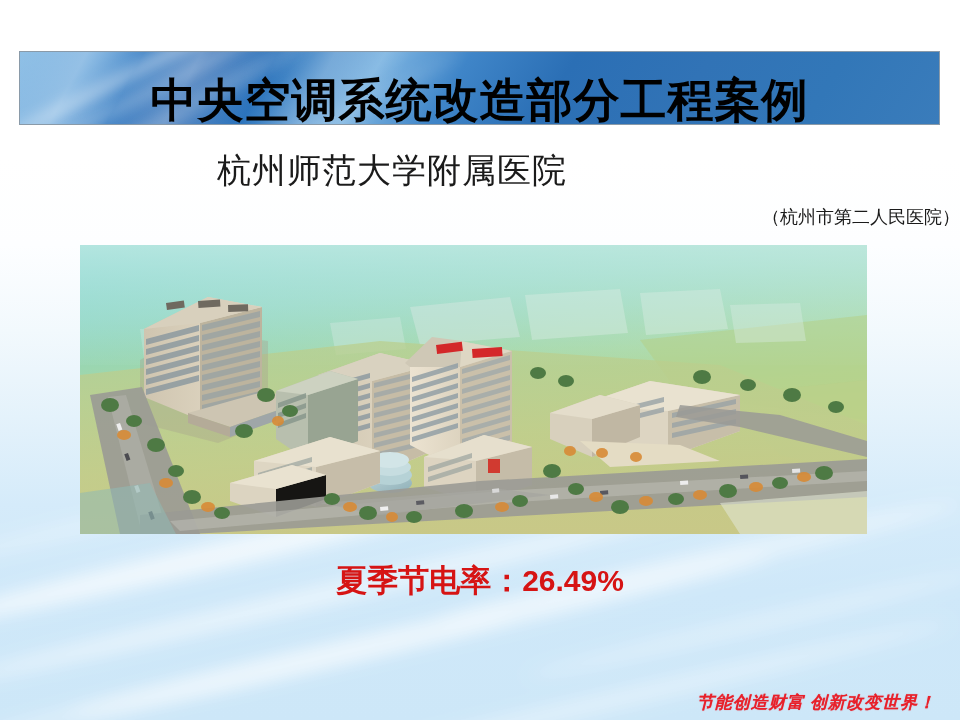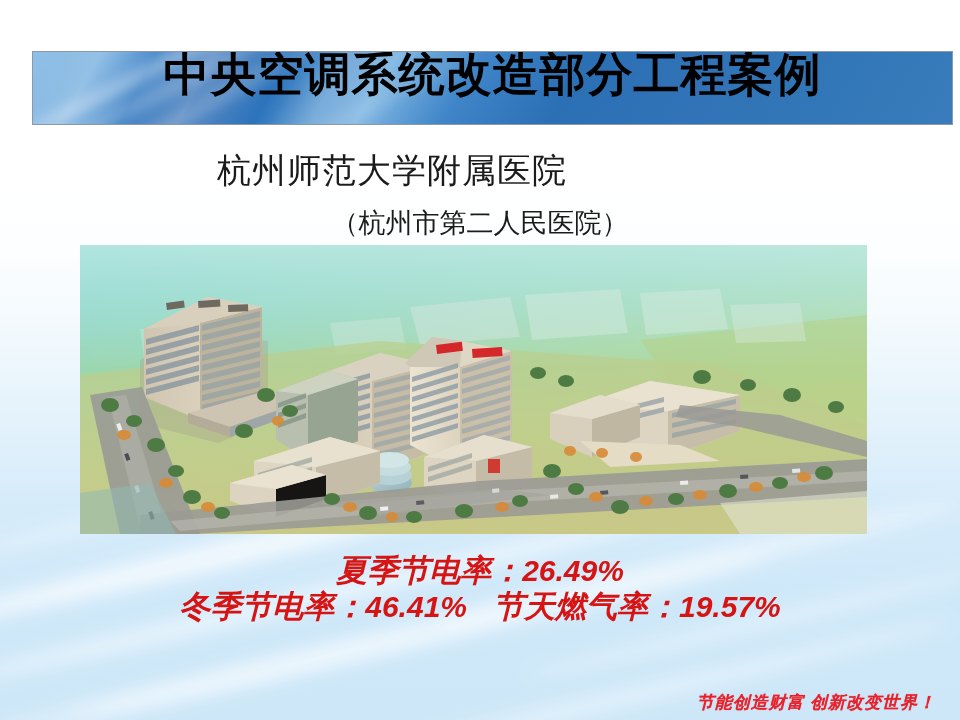--- a/index.html
+++ b/index.html
@@ -49,21 +49,21 @@
   .s3 { left: 60px;   top: 624px; width: 720px; height: 22px; opacity:.65;}
   .s4 { left: -40px;  top: 668px; width: 560px; height: 16px; opacity:.55;}
   .s5 { left: 430px;  top: 553px; width: 540px; height: 20px; opacity:.6;}
   .s6 { left: 260px;  top: 692px; width: 700px; height: 18px; opacity:.5;}
   .s7 { left: -90px;  top: 500px; width: 520px; height: 14px; opacity:.45;}
   .s8 { left: 520px;  top: 617px; width: 470px; height: 14px; opacity:.5;}
 
   
   .title-banner {
     position: absolute;
-    left: 32px;
+    left: 19px;
     top: 51px;
     width: 921px;
     height: 74px;
     border: 1px solid #8a9aa8;
     box-sizing: border-box;
     background:
       linear-gradient(118deg,
         rgba(255,255,255,0.00) 0%,
         rgba(255,255,255,0.32) 7%,
         rgba(255,255,255,0.02) 13%,
@@ -77,21 +77,21 @@
         #1c5fae 20%,
         #2f78bf 29%,
         #7fb6e2 38%,
         #3f85c8 47%,
         #2b6fb5 58%,
         #3173b6 72%,
         #3277b8 86%,
         #3a7cbb 100%);
     overflow: hidden;
     display: flex;
-    align-items: flex-start;
+    align-items: flex-end;
     justify-content: center;
   }
   .title-banner .sky-wisp {
     position: absolute;
     background: rgba(255,255,255,0.45);
     filter: blur(7px);
     border-radius: 50%;
     transform: rotate(-27deg);
   }
   .w1 { left: -40px; top: 6px;  width: 340px; height: 12px; }
@@ -120,23 +120,23 @@
     text-align: center;
     font-family: "Liberation Serif", "DejaVu Serif", serif;
     font-size: 34px;
     color: #1b1b1b;
     letter-spacing: 1px;
   }
   .subtitle-2 {
     position: absolute;
     left: 0; top: 205px;
     width: 960px;
-    text-align: center;
+    text-align: right;
     font-family: Liberation Sans, sans-serif;
-    font-size: 27px;
+    font-size: 18px;
     color: #1b1b1b;
     letter-spacing: 0px;
   }
 
   
   .photo {
     position: absolute;
     left: 80px;
     top: 245px;
     width: 787px;
@@ -160,24 +160,23 @@
     position: absolute;
     left: 0;
     top: 553px;
     width: 960px;
     text-align: center;
     color: #d61414;
     font-family: "Liberation Serif", "DejaVu Serif", serif;
   }
   .stat-line {
     font-size: 31px;
-    line-height: 36px;
+    line-height: 56px;
     font-weight: bold;
     white-space: nowrap;
-    font-style: italic;
   }
   .stat-line .num {
     font-family: "Liberation Sans", sans-serif;
     font-weight: bold;
     font-size: 30px;
   }
   .stat-gap { display:inline-block; width: 26px; }
 
   
   .footer-slogan {
@@ -497,20 +496,17 @@
       <polygon points="0,248 70,238 96,289 0,289" fill="#8fb9b4" opacity="0.55"></polygon>
 
       <polygon points="640,258 787,246 787,289 660,289" fill="#dfe5d2" opacity="0.6"></polygon>
     </svg>
   </div>
 
   <div class="stats">
     <div class="stat-line">
       <span>夏季节电率：</span><span class="num">26.49%</span>
     </div>
-    <div class="stat-line">
-      <span>冬季节电率：</span><span class="num">46.41%</span><span class="stat-gap"></span><span>节天燃气率：</span><span class="num">19.57%</span>
-    </div>
   </div>
 
   <div class="footer-slogan">节能创造财富 创新改变世界！</div>
 
 </div>
 
 </body></html>

